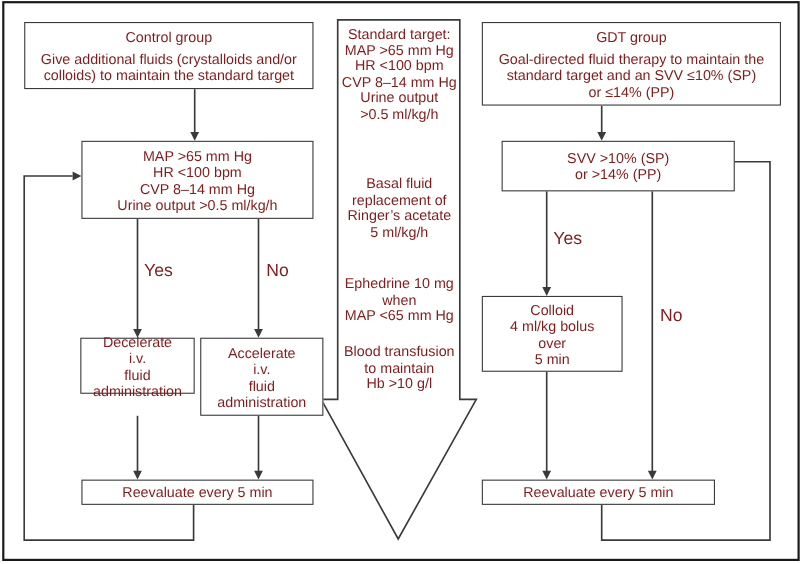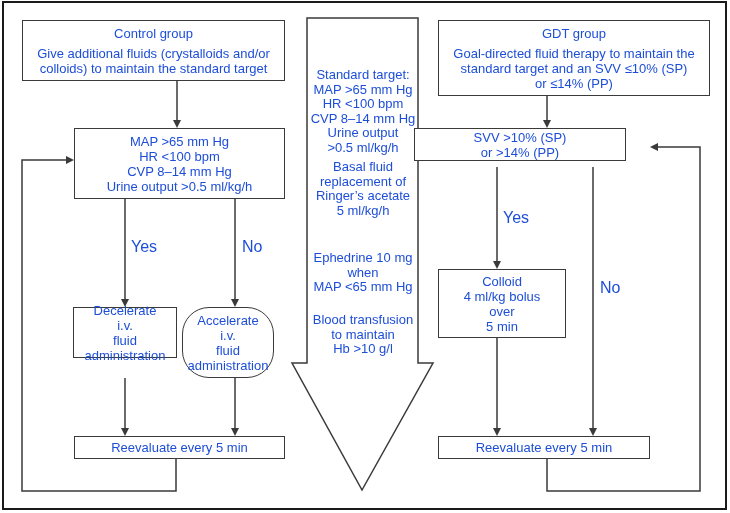--- a/index.html
+++ b/index.html
@@ -2,21 +2,21 @@
 <html><head>
 <meta charset="utf-8">
 <style>
   html, body { margin: 0; padding: 0; background: #ffffff; }
   #canvas {
     position: relative;
     width: 730px;
     height: 513px;
     background: #ffffff;
     font-family: "Liberation Sans", "DejaVu Sans", sans-serif;
-    color: #1d4ed8;
+    color: #7f1d1d;
     overflow: hidden;
   }
   .frame {
     position: absolute;
     left: 2px; top: 1px;
     width: 725px; height: 509px;
     border: 2px solid #1a1a1a;
     box-sizing: border-box;
   }
   .svg-layer {
@@ -109,35 +109,35 @@
 Urine output &gt;0.5 ml/kg/h</div>
   </div>
 
   <div class="box" style="left:73px; top:307px; width:104px; height:51px;">
     <div>Decelerate
 i.v.
 fluid
 administration</div>
   </div>
 
-  <div class="box" style="left:182px; top:307px; width:92px; height:71px;border-radius:27px;">
+  <div class="box" style="left:182px; top:307px; width:112px; height:71px;">
     <div>Accelerate
 i.v.
 fluid
 administration</div>
   </div>
 
   <div class="box" style="left:74px; top:436px; width:211px; height:23px;">
     <div>Reevaluate every 5 min</div>
   </div>
 
   <div class="edge-label" style="left:131px; top:239px;">Yes</div>
   <div class="edge-label" style="left:242px; top:239px;">No</div>
 
-  <div class="mid-text" style="top:24px;margin-top:44px;">Standard target:
+  <div class="mid-text" style="top:24px;">Standard target:
 MAP &gt;65 mm Hg
 HR &lt;100 bpm
 CVP 8–14 mm Hg
 Urine output
 &gt;0.5 ml/kg/h</div>
   <div class="mid-text" style="top:148px;margin-top:12px;">Basal fluid
 replacement of
 Ringer’s acetate
 5 ml/kg/h</div>
   <div class="mid-text" style="top:238px;margin-top:13px;">Ephedrine 10 mg
@@ -147,21 +147,21 @@
 to maintain
 Hb &gt;10 g/l</div>
 
   <div class="box" style="left:438px; top:20px; width:272px; height:76px;">
     <div class="title">GDT group</div>
     <div class="body">Goal-directed fluid therapy to maintain the
 standard target and an SVV ≤10% (SP)
 or ≤14% (PP)</div>
   </div>
 
-  <div class="box" style="left:414px; top:128px; width:212px; height:33px;">
+  <div class="box" style="left:456px; top:128px; width:212px; height:46px;">
     <div>SVV &gt;10% (SP)
 or &gt;14% (PP)</div>
   </div>
 
   <div class="box" style="left:438px; top:269px; width:128px; height:69px;">
     <div>Colloid
 4 ml/kg bolus
 over
 5 min</div>
   </div>

